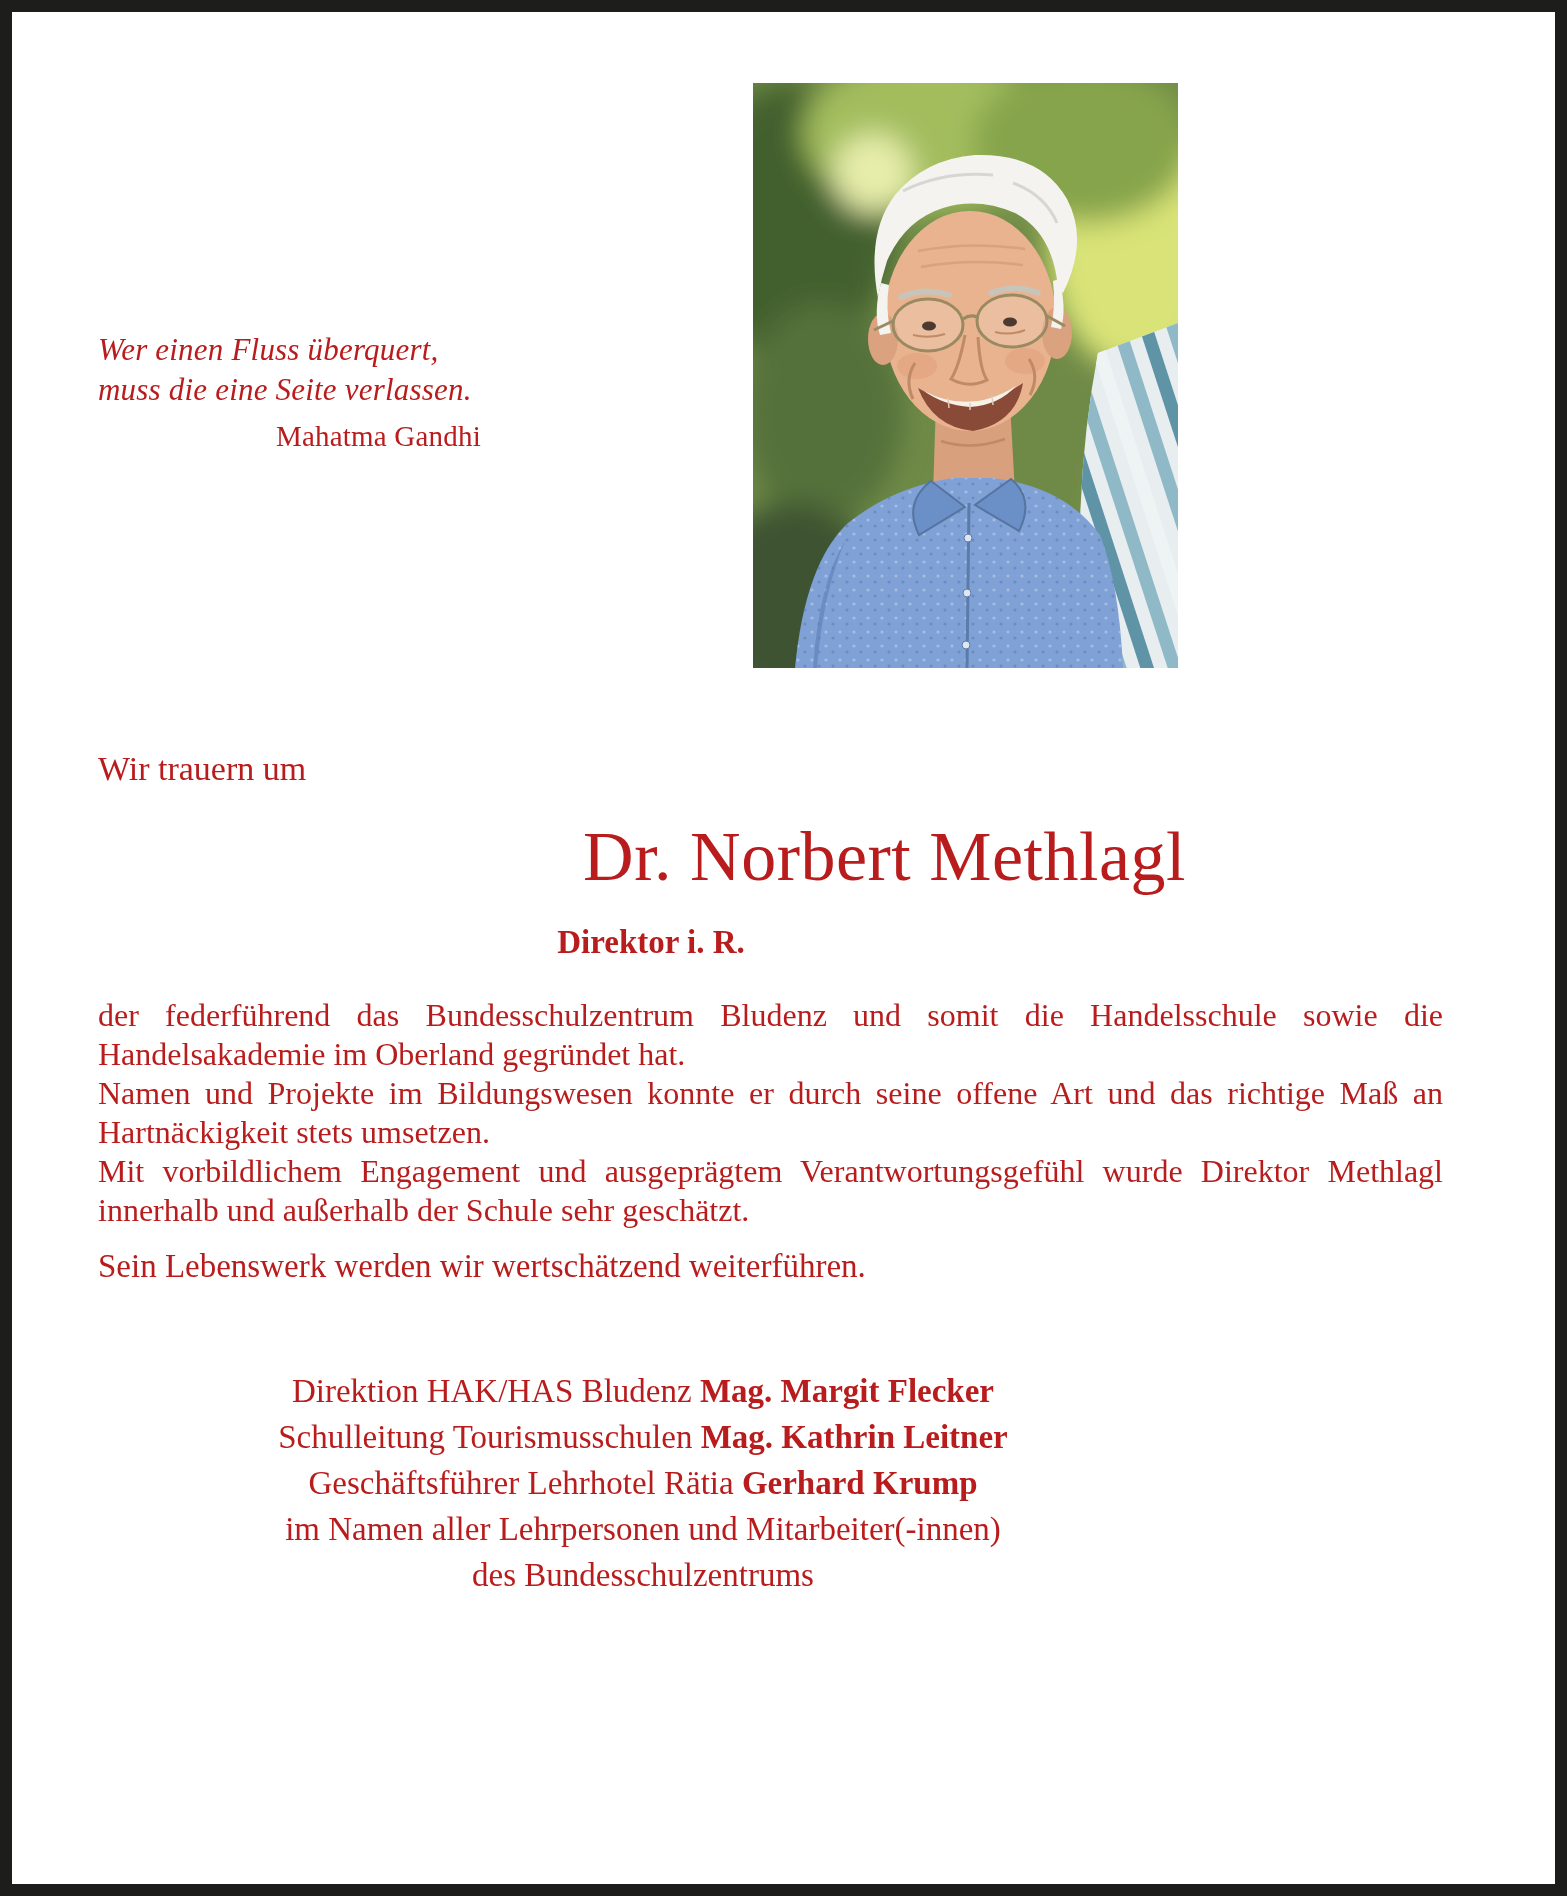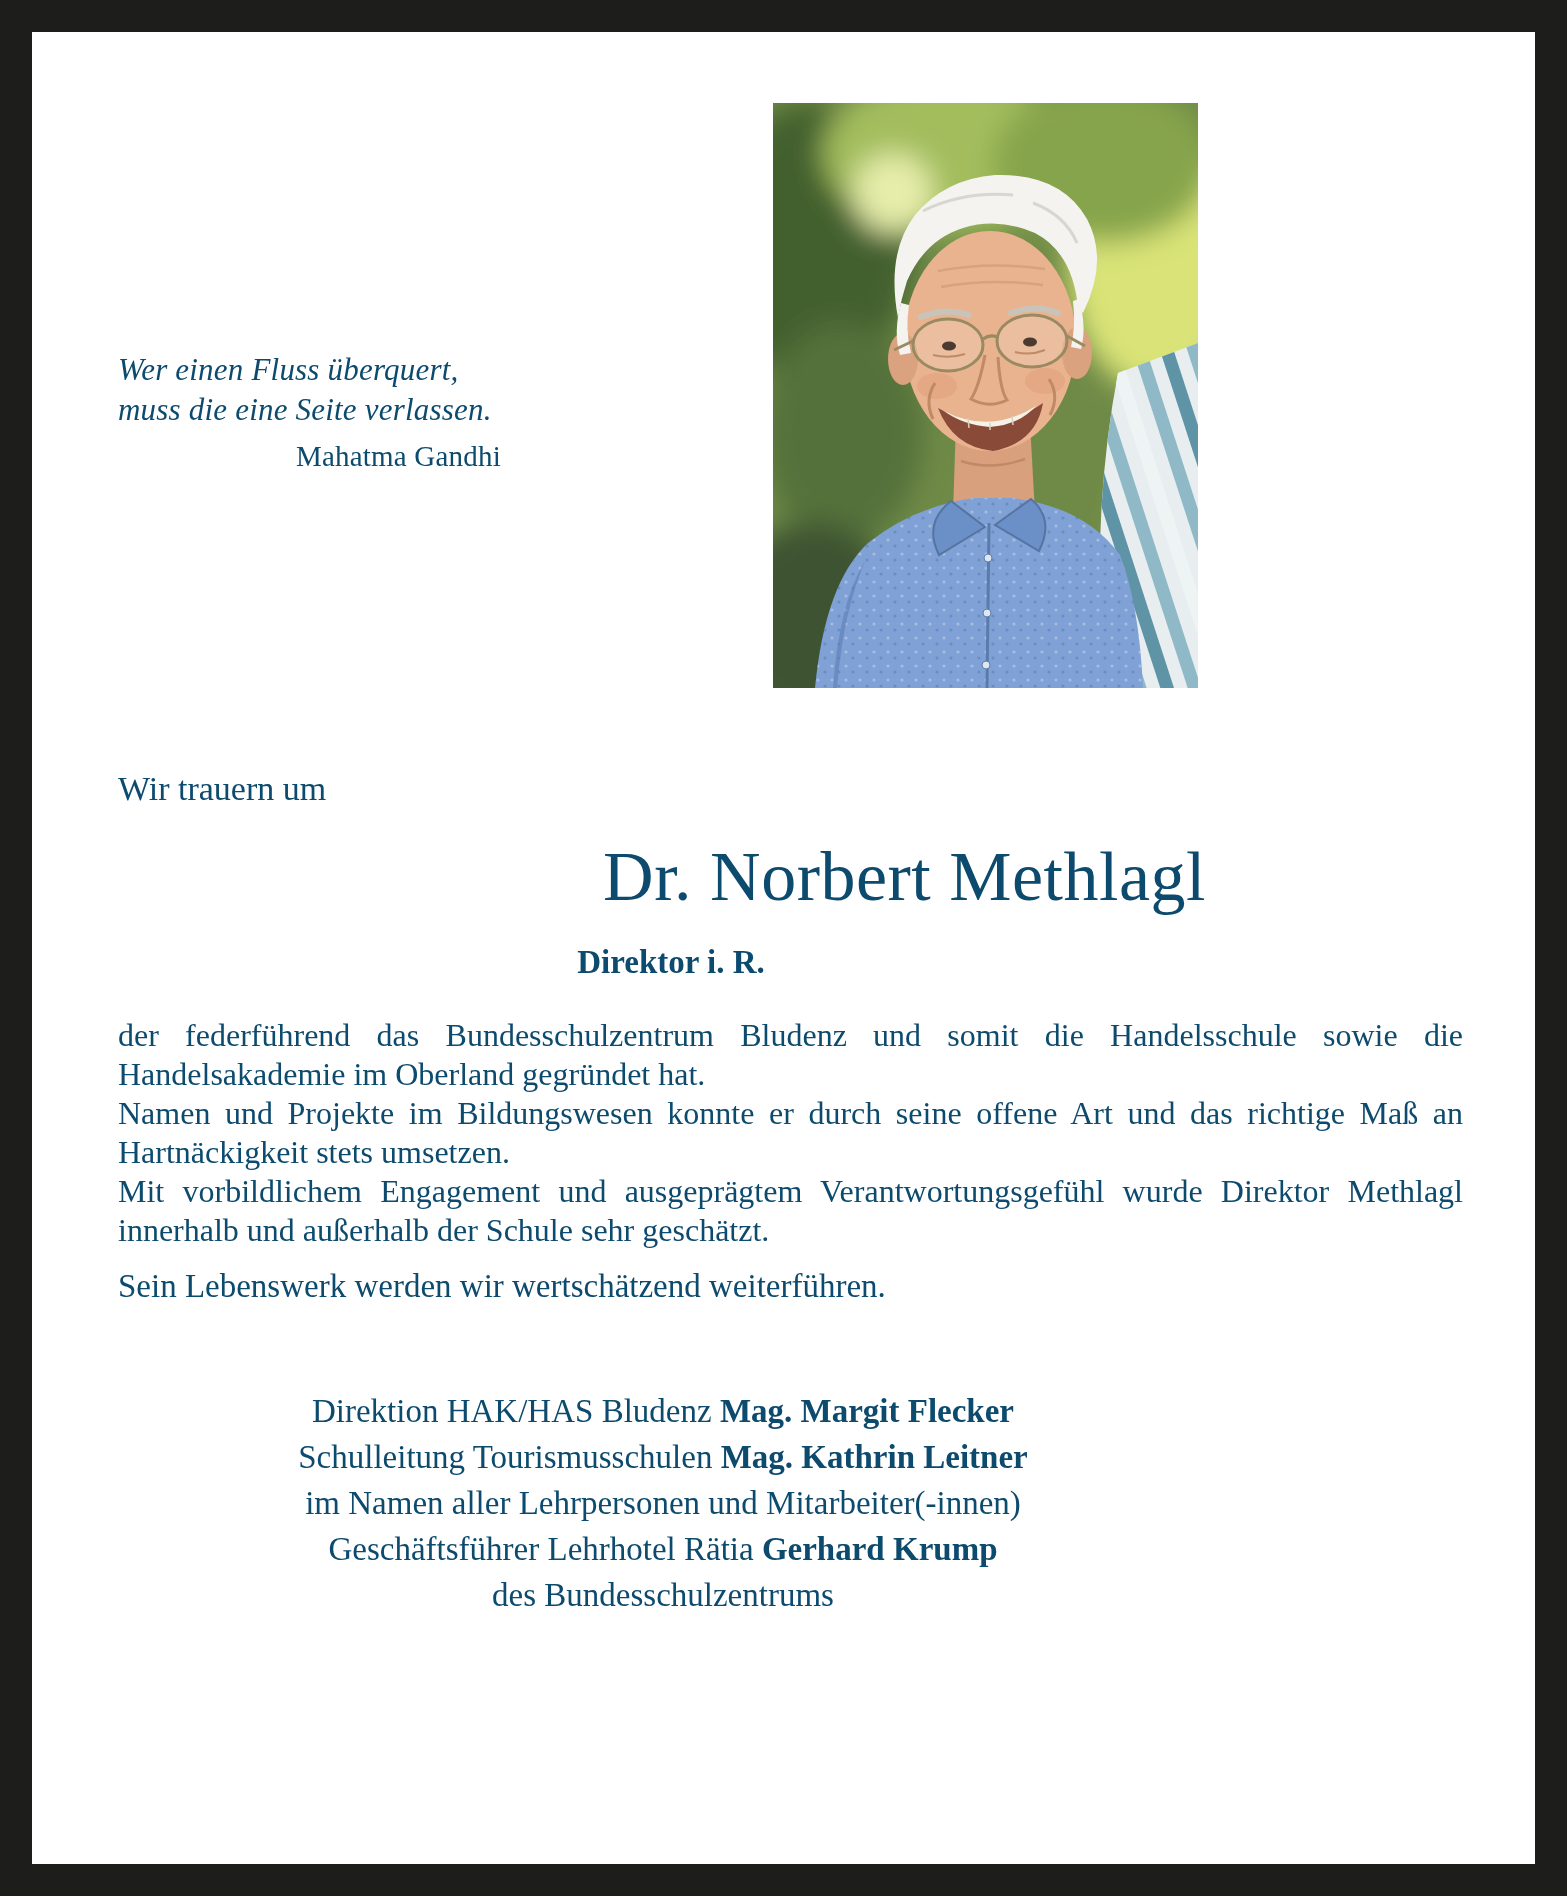--- a/index.html
+++ b/index.html
@@ -3,24 +3,24 @@
 <meta charset="utf-8">
 <title>Todesanzeige</title>
 <style>
   * { box-sizing: border-box; }
   html, body { margin: 0; padding: 0; background: #ffffff; }
 
   .card {
     width: 1567px;
     height: 1896px;
     background: #1d1d1b;           
-    padding: 32px;
+    padding: 12px;
     position: relative;
     font-family: "Liberation Serif", "DejaVu Serif", serif;
-    color: #0c4a6e;
+    color: #b91c1c;
   }
   .card-inner {
     position: relative;
     width: 100%;
     height: 100%;
     background: #ffffff;
     overflow: hidden;
   }
 
   
@@ -240,22 +240,22 @@
 
     <div class="signatures">
       <div>
         <span class="sig-role">Direktion HAK/HAS Bludenz</span>
         <span class="sig-name">Mag. Margit Flecker</span>
       </div>
       <div>
         <span class="sig-role">Schulleitung Tourismusschulen</span>
         <span class="sig-name">Mag. Kathrin Leitner</span>
       </div>
-      <div>im Namen aller Lehrpersonen und Mitarbeiter(-innen)</div>
       <div>
         <span class="sig-role">Geschäftsführer Lehrhotel Rätia</span>
         <span class="sig-name">Gerhard Krump</span>
       </div>
+      <div>im Namen aller Lehrpersonen und Mitarbeiter(-innen)</div>
       <div>des Bundesschulzentrums</div>
     </div>
 
   </div>
 </div>
 
 </body></html>

